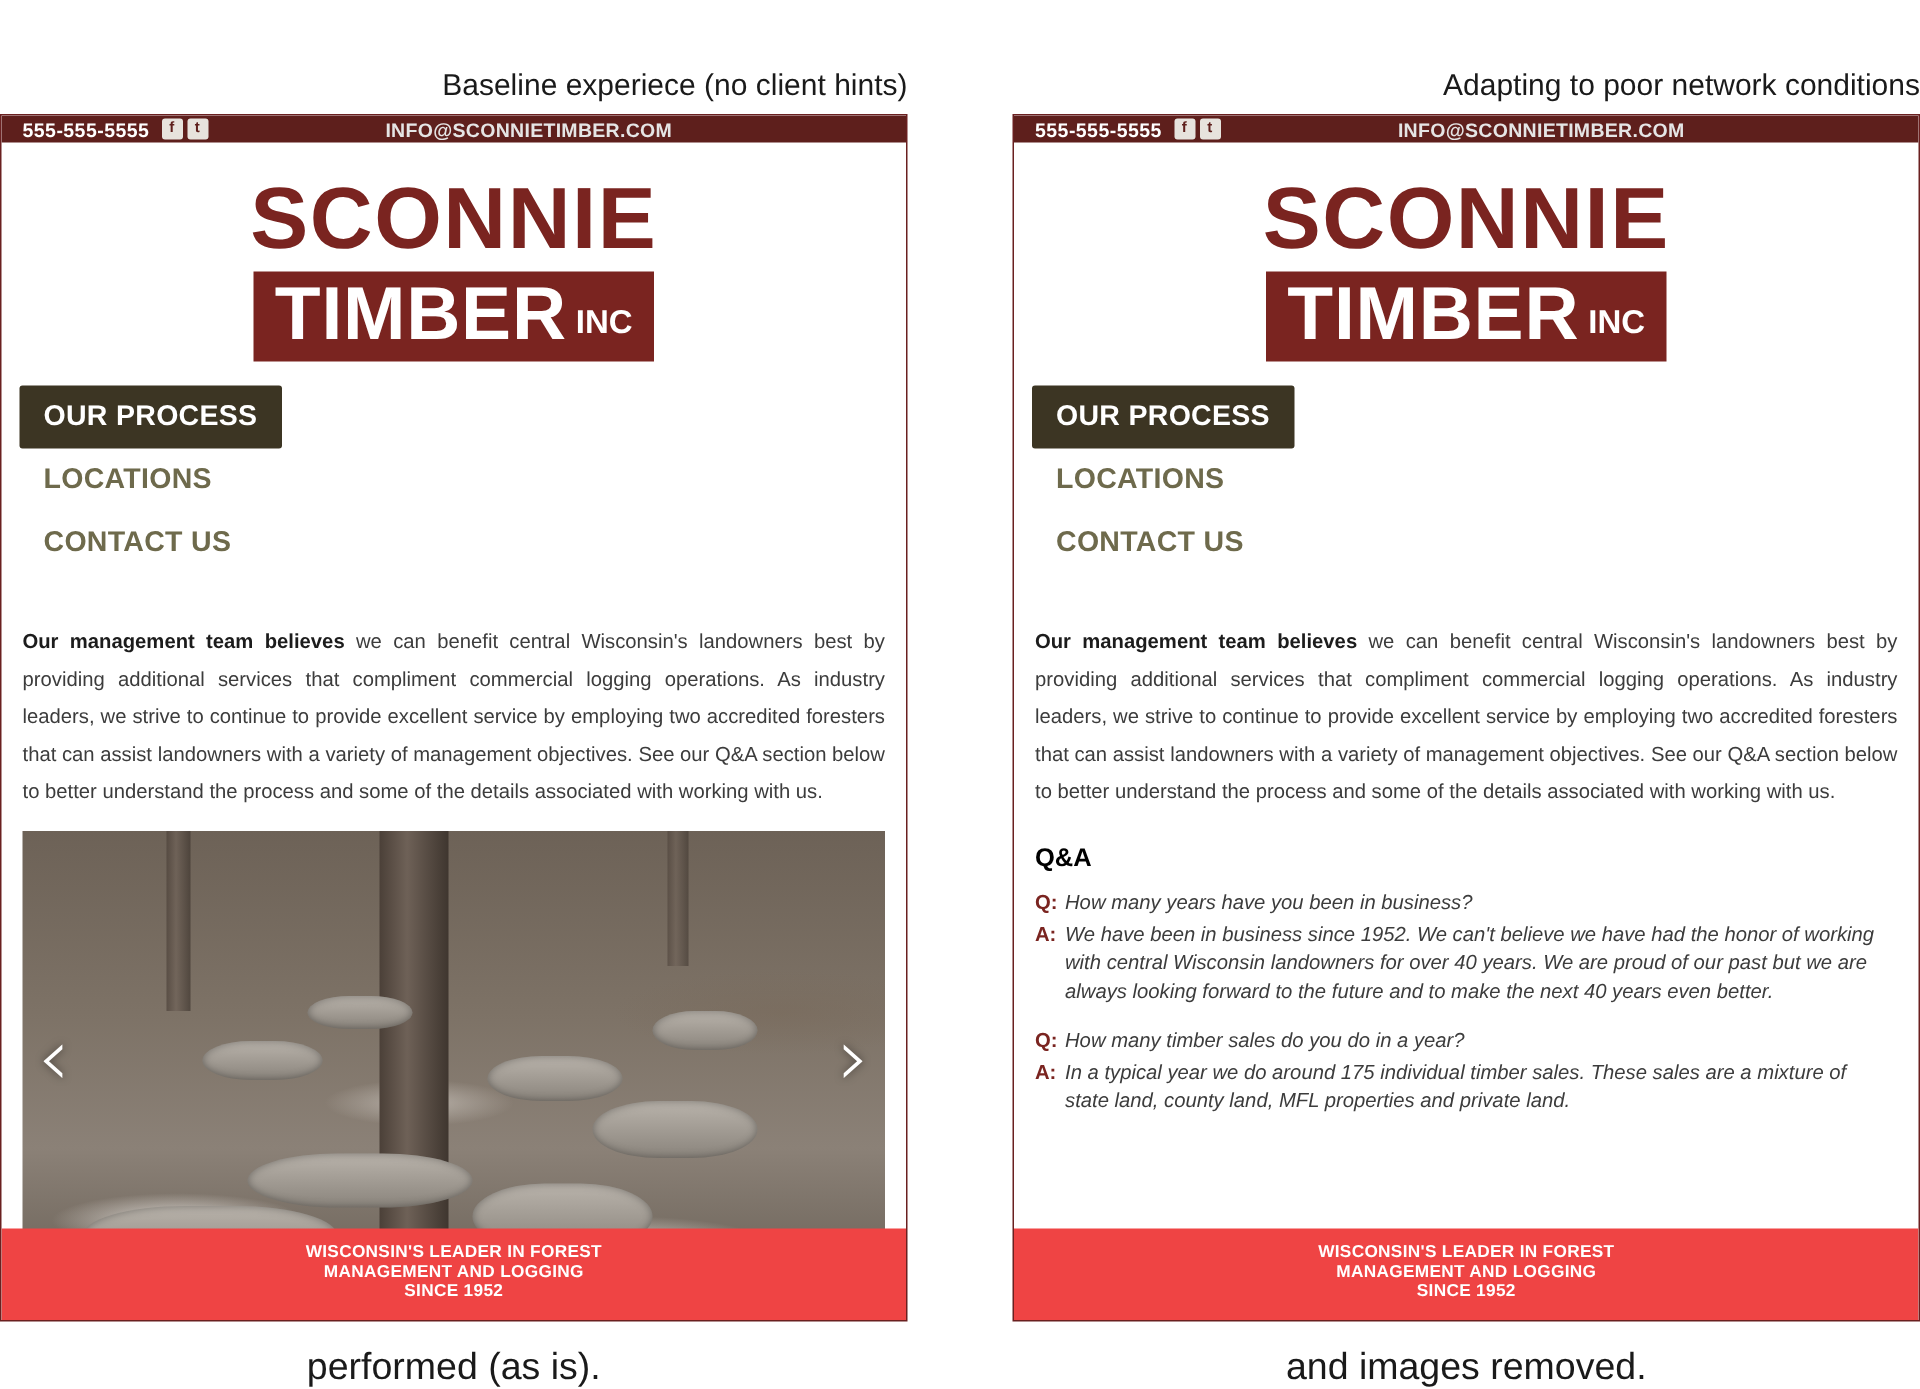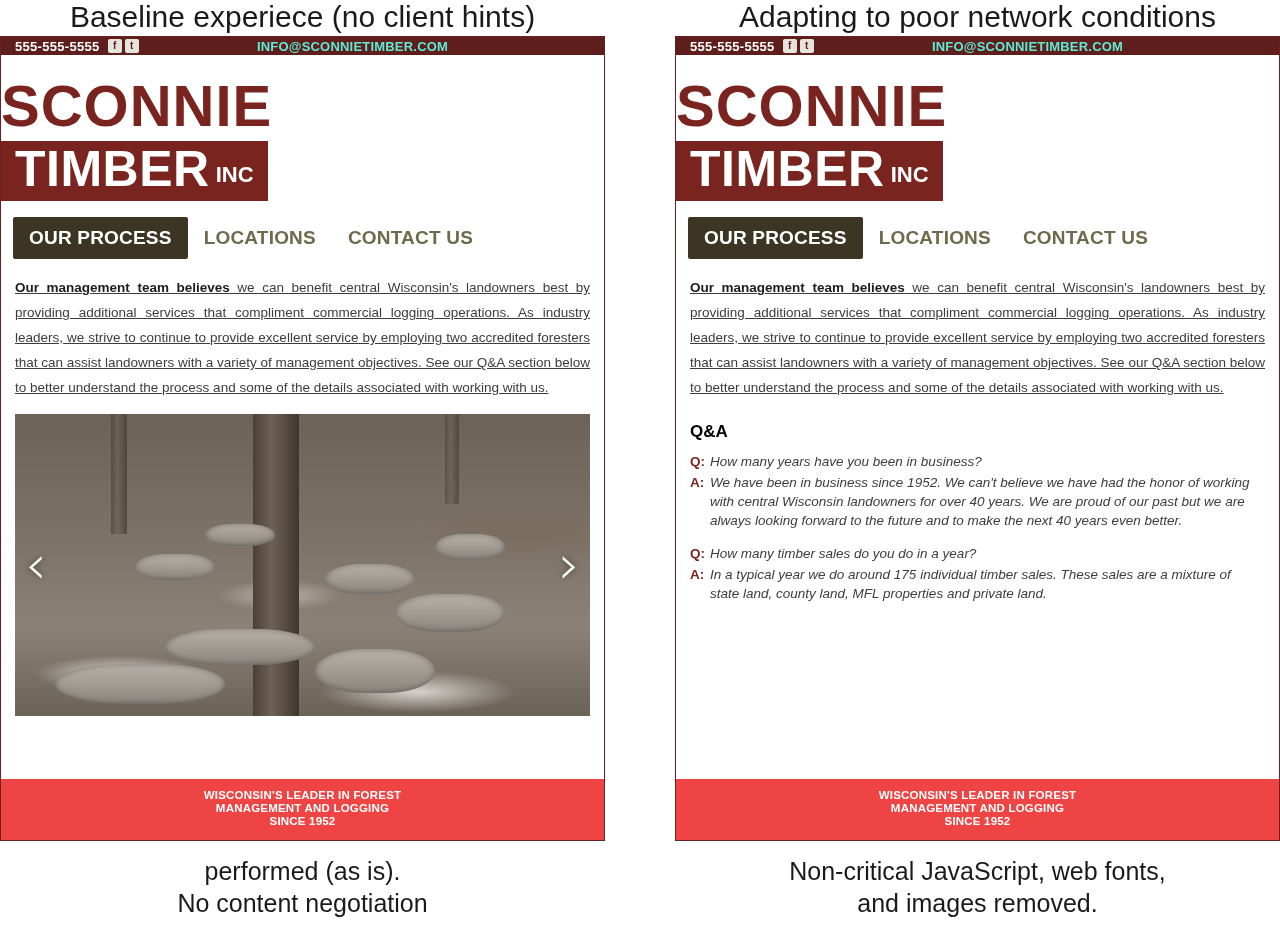--- a/index.html
+++ b/index.html
@@ -22,28 +22,29 @@
   .panel {
     position: absolute;
     top: 0;
     width: 605px;
     height: 926px;
   }
   .panel.left { left: 0; }
   .panel.right { left: 675px; }
 
   .caption-top {
-    text-align: center;
-    font-size: 30px;
+    text-align: right;
+    font-size: 20px;
     line-height: 30px;
     color: #1a1a1a;
     padding-top: 2px;
     height: 34px;
     font-family: "Liberation Sans", sans-serif;
     white-space: nowrap;
+    margin-top: 40px;
   }
   .caption-bottom {
     text-align: center;
     font-size: 25px;
     line-height: 32px;
     color: #1a1a1a;
     padding-top: 14px;
     font-family: "Liberation Sans", sans-serif;
   }
 
@@ -89,29 +90,30 @@
     line-height: 14px;
     text-align: center;
   }
   .sq.fb { background: #e7e3dd; }
   .sq.tw { background: #e7e3dd; }
   .topbar .email {
     position: absolute;
     left: 50%;
     transform: translateX(-50%);
     margin-left: 50px;
-    color: #5eead4;
+    color: #e5e5e5;
     font-size: 13px;
     font-weight: bold;
     letter-spacing: 0.2px;
   }
 
   
   .logo-wrap {
     padding: 22px 0 8px 0;
+    text-align: center;
   }
   .logo-sconnie {
     font-size: 58px;
     line-height: 58px;
     font-weight: bold;
     color: #7a2420;
     letter-spacing: 1px;
     font-family: "Liberation Sans", sans-serif;
   }
   .logo-timber-bar {
@@ -136,20 +138,21 @@
     vertical-align: 4px;
   }
 
   
   .nav {
     display: flex;
     align-items: flex-start;
     padding: 8px 0 4px 0;
     margin: 0 12px;
     gap: 0;
+    flex-direction: column;
   }
   .nav-item {
     font-size: 19px;
     font-weight: bold;
     color: #6e6a4c;
     padding: 10px 16px;
     letter-spacing: 0.2px;
     white-space: nowrap;
   }
   .nav-item.active {
@@ -160,22 +163,21 @@
 
   
   .content {
     padding: 12px 14px 0 14px;
   }
   .para {
     font-size: 13.5px;
     line-height: 25px;
     color: #3c3c3c;
     text-align: justify;
-    margin: 0 0 6px 0;
-    text-decoration: underline;
+    margin: 16px 0 6px 0;
   }
   .para b { color: #1c1c1c; }
 
   
   .photo {
     position: relative;
     margin: 14px 14px 0 14px;
     height: 302px;
     background: linear-gradient(#6d6257, #7d7266 40%, #8b8177 70%, #6b6258);
     overflow: hidden;
@@ -376,18 +378,17 @@
 
       <div class="footer">
         <div>WISCONSIN'S LEADER IN FOREST</div>
         <div>MANAGEMENT AND LOGGING</div>
         <div>SINCE 1952</div>
       </div>
 
     </div>
 
     <div class="caption-bottom">
-      <div>Non-critical JavaScript, web fonts,</div>
       <div>and images removed.</div>
     </div>
   </div>
 
 </div>
 
 </body></html>

